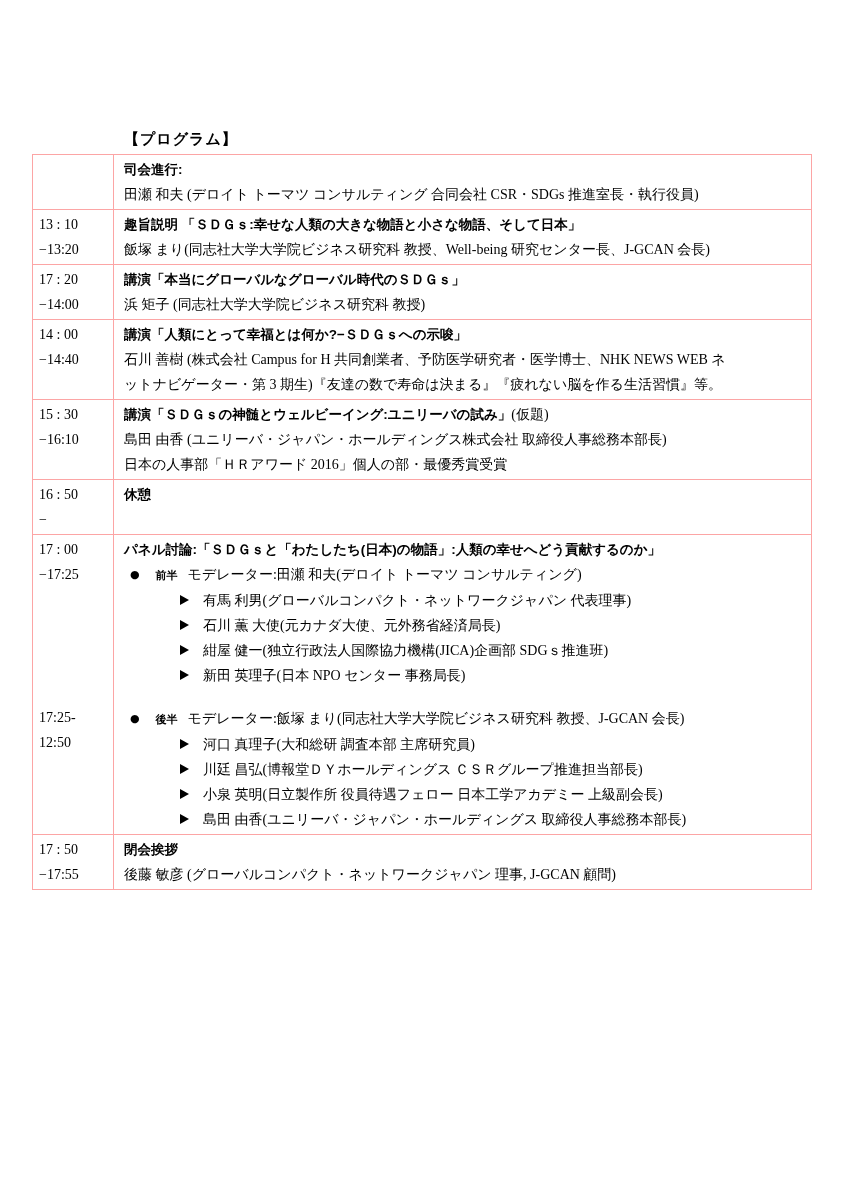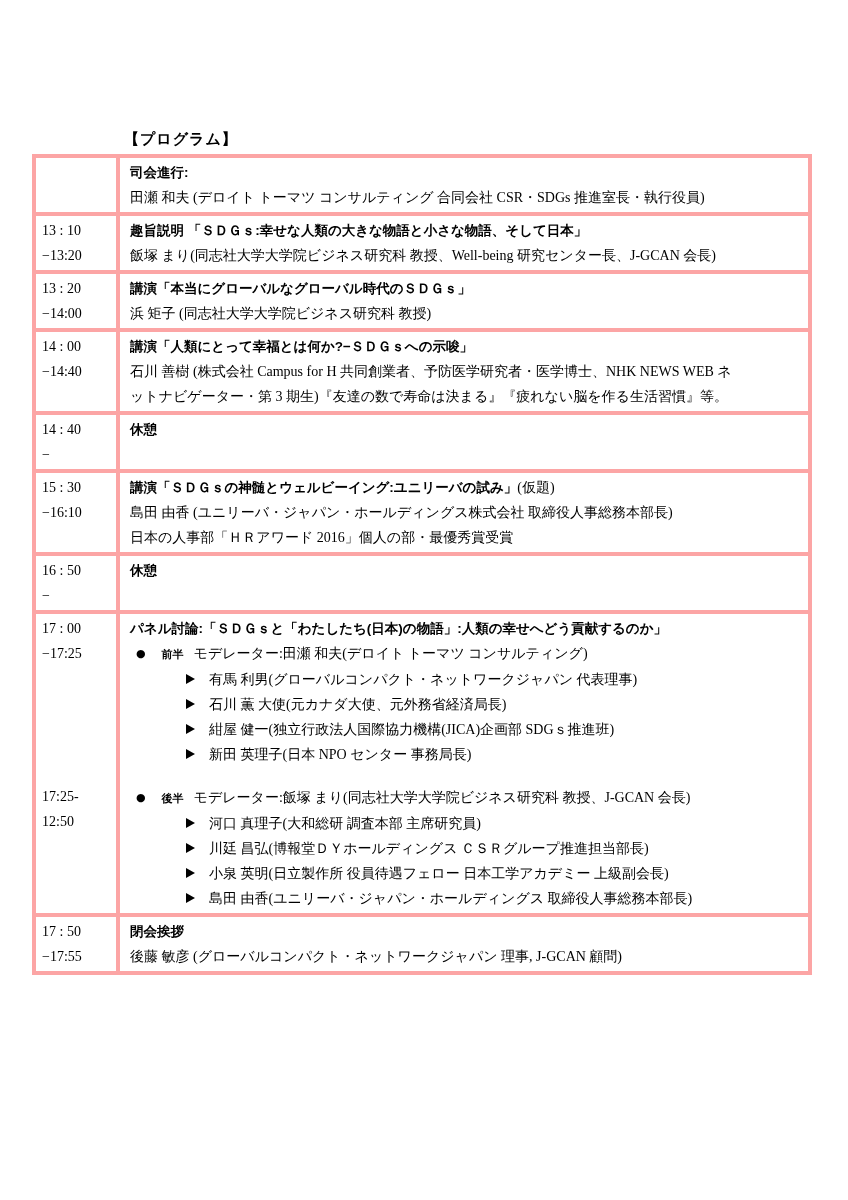--- a/index.html
+++ b/index.html
@@ -14,21 +14,21 @@
     position:absolute; left:124px; top:90px;
     font-family:"Liberation Sans","DejaVu Sans",sans-serif;
     font-weight:bold; font-size:15px; letter-spacing:1px;
   }
 
   table.program-table {
     position:absolute; left:32px; top:114px;
     width:780px; border-collapse:collapse; table-layout:fixed;
   }
   table.program-table td {
-    border:4px solid #fca5a5;
+    border:1px solid #fca5a5;
     vertical-align:top;
     font-size:14px; line-height:25px;
   }
   td.time-cell {
     width:71px;
     padding:2px 3px 2px 6px;
     position:relative;
     white-space:nowrap;
   }
   .time-line { height:25px; }
@@ -82,47 +82,37 @@
             <div class="time-line">13 : 10</div>
             <div class="time-line">−13:20</div>
           </td>
           <td class="content-cell">
             <div class="content-line plain"><span class="seg bold">趣旨説明 「ＳＤＧｓ:幸せな人類の大きな物語と小さな物語、そして日本」</span></div>
             <div class="content-line plain"><span class="seg">飯塚 まり(同志社大学大学院ビジネス研究科 教授、Well-being 研究センター長、J-GCAN 会長)</span></div>
           </td>
         </tr>
         <tr>
           <td class="time-cell">
-            <div class="time-line">13 : 20</div>
+            <div class="time-line">17 : 20</div>
             <div class="time-line">−14:00</div>
           </td>
           <td class="content-cell">
             <div class="content-line plain"><span class="seg bold">講演「本当にグローバルなグローバル時代のＳＤＧｓ」</span></div>
             <div class="content-line plain"><span class="seg">浜 矩子 (同志社大学大学院ビジネス研究科 教授)</span></div>
           </td>
         </tr>
         <tr>
           <td class="time-cell">
             <div class="time-line">14 : 00</div>
             <div class="time-line">−14:40</div>
           </td>
           <td class="content-cell">
             <div class="content-line plain"><span class="seg bold">講演「人類にとって幸福とは何か?−ＳＤＧｓへの示唆」</span></div>
             <div class="content-line plain"><span class="seg">石川 善樹 (株式会社 Campus for H 共同創業者、予防医学研究者・医学博士、NHK NEWS WEB ネ</span></div>
             <div class="content-line plain"><span class="seg">ットナビゲーター・第 3 期生)『友達の数で寿命は決まる』『疲れない脳を作る生活習慣』等。</span></div>
-          </td>
-        </tr>
-        <tr>
-          <td class="time-cell">
-            <div class="time-line">14 : 40</div>
-            <div class="time-line">−</div>
-          </td>
-          <td class="content-cell">
-            <div class="content-line plain"><span class="seg bold">休憩</span></div>
-            <div class="content-line plain"><span class="seg"></span></div>
           </td>
         </tr>
         <tr>
           <td class="time-cell">
             <div class="time-line">15 : 30</div>
             <div class="time-line">−16:10</div>
           </td>
           <td class="content-cell">
             <div class="content-line plain"><span class="seg bold">講演「ＳＤＧｓの神髄とウェルビーイング:ユニリーバの試み」</span><span class="seg">(仮題)</span></div>
             <div class="content-line plain"><span class="seg">島田 由香 (ユニリーバ・ジャパン・ホールディングス株式会社 取締役人事総務本部長)</span></div>

